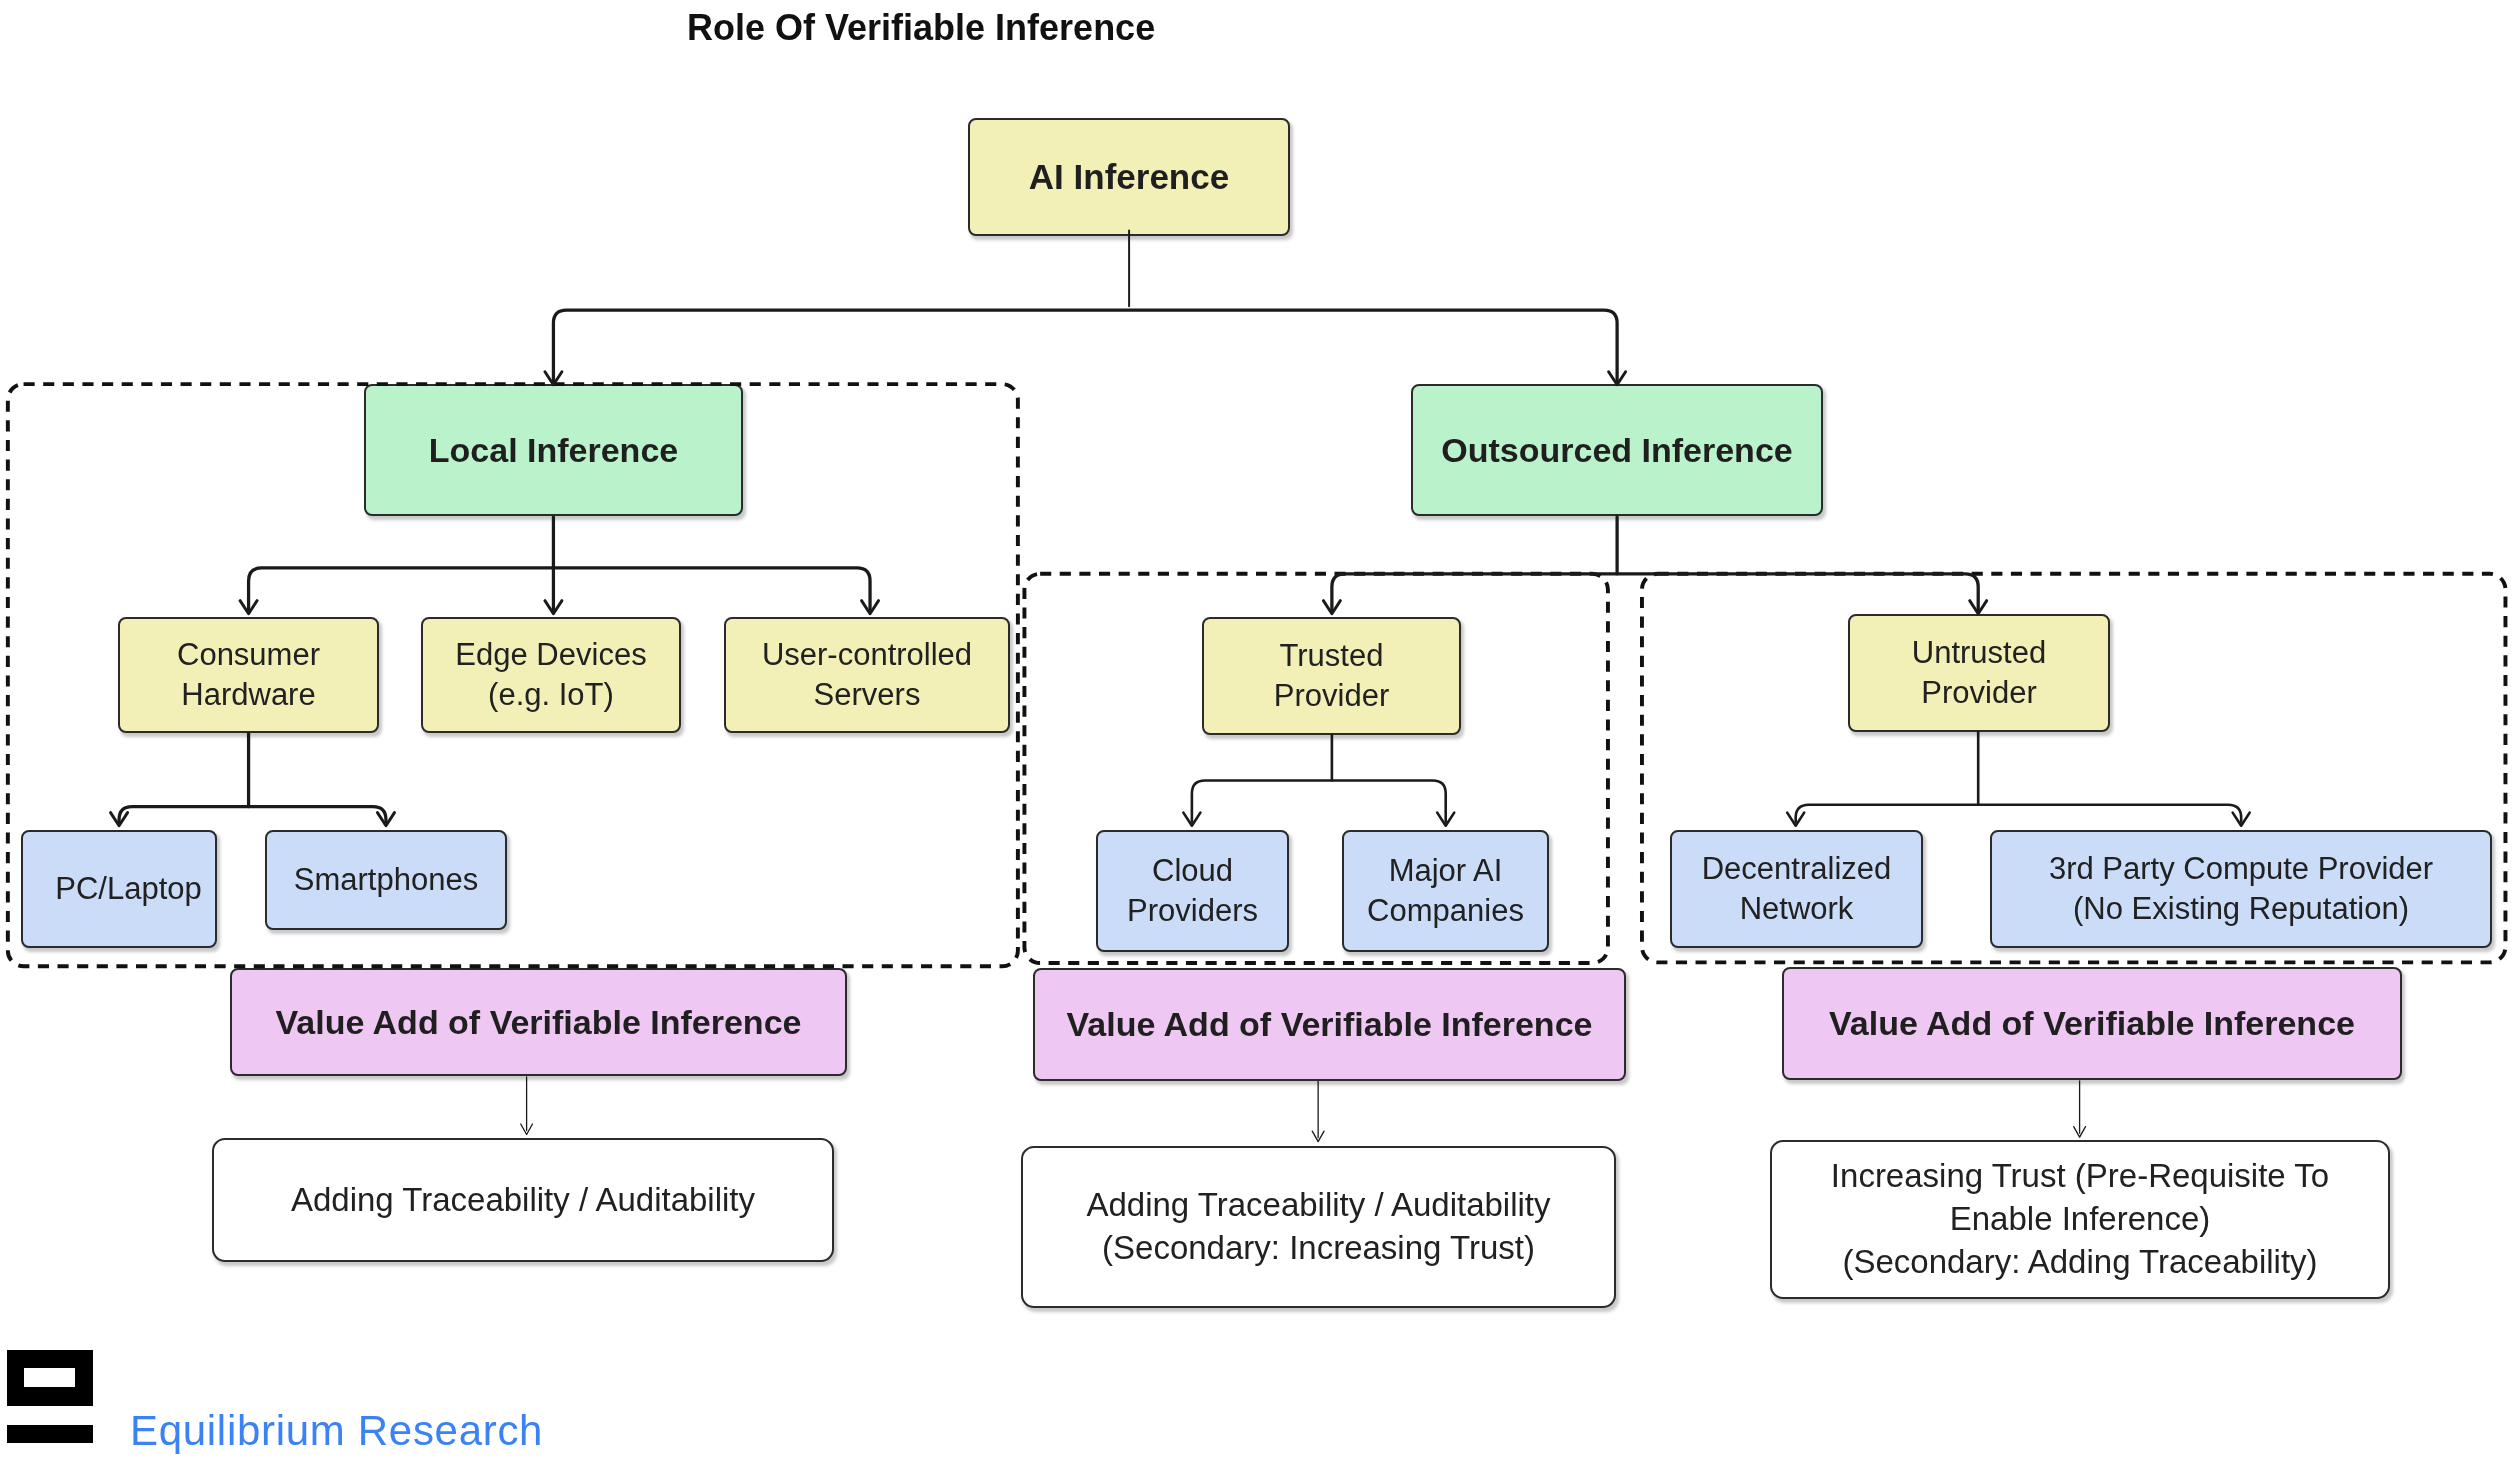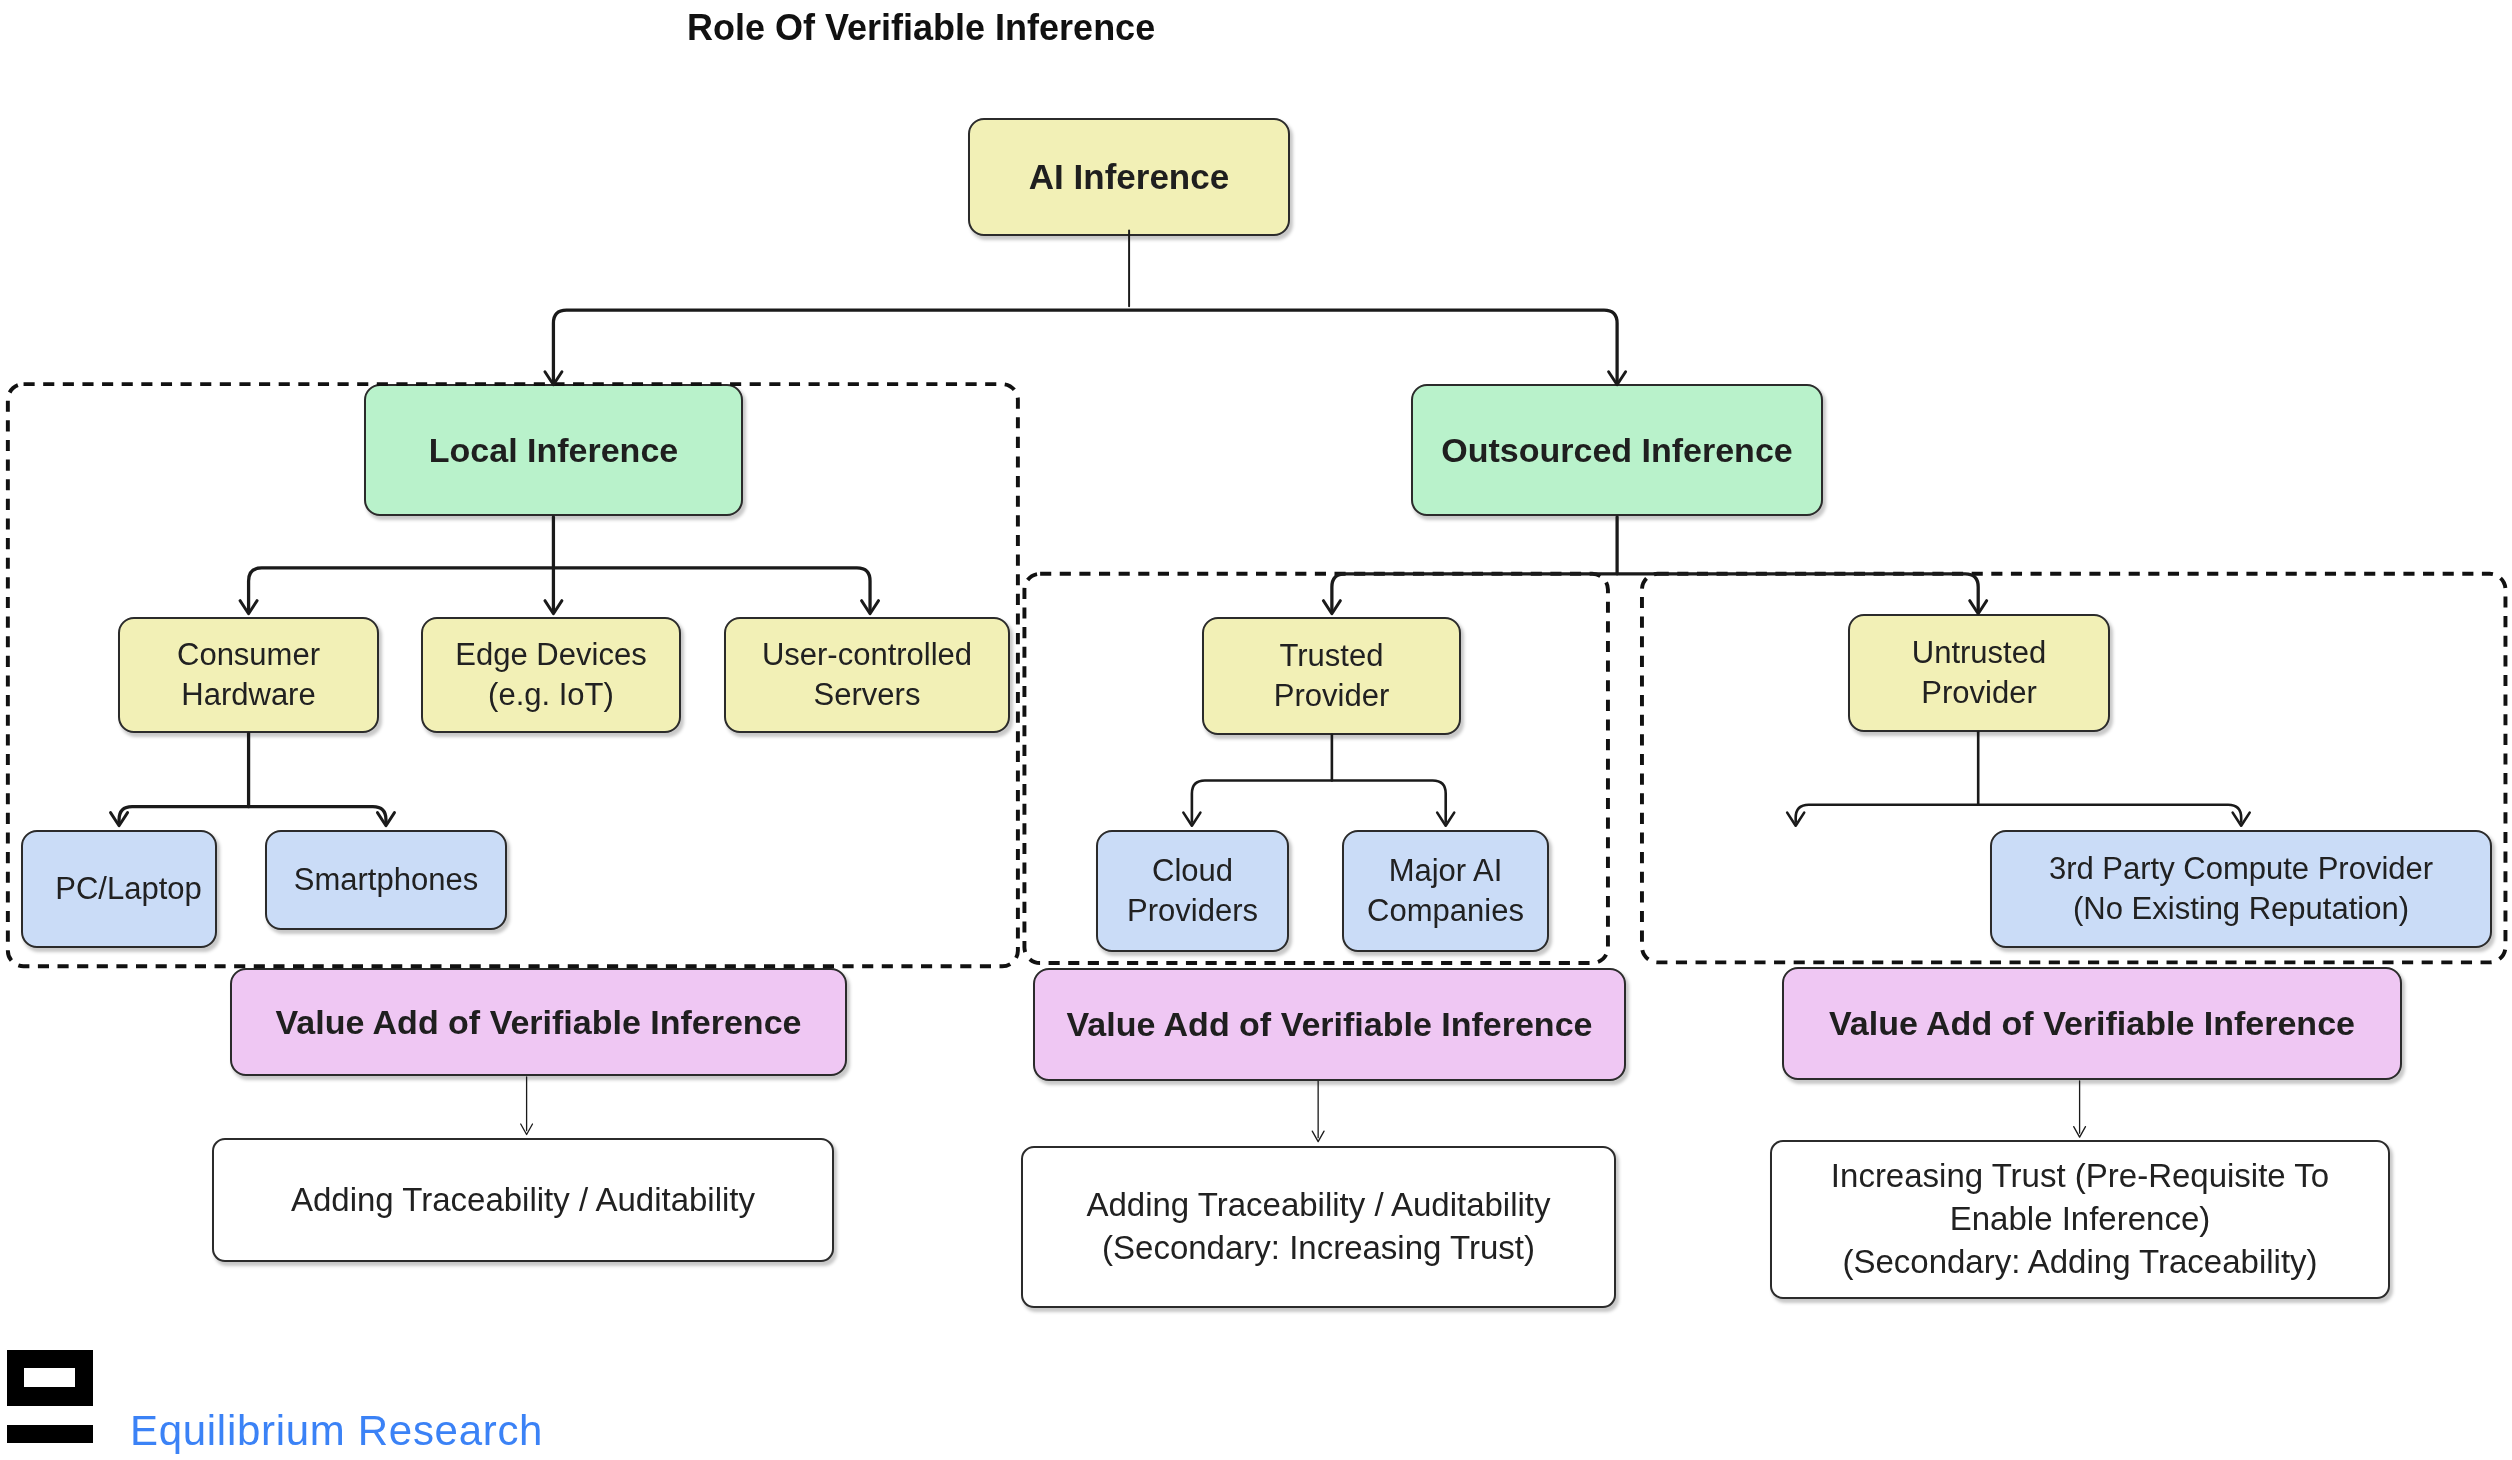--- a/index.html
+++ b/index.html
@@ -26,21 +26,21 @@
     text-align:left;
     font-size:36px;font-weight:700;color:#111;
     letter-spacing:0px;
   }
   .node{
     position:absolute;
     box-sizing:border-box;
     display:flex;align-items:center;justify-content:center;
     text-align:center;
     border:2px solid var(--border);
-    border-radius:16px;
+    border-radius:8px;
     box-shadow:2.6px 3.3px 3.3px rgba(0,0,0,0.22);
     z-index:2;
     font-size:31px;line-height:1.3;
   }
   .node .lbl{white-space:pre-line;}
   .yellow{background:var(--yellow);}
   .green{background:var(--green);}
   .blue{background:var(--blue);}
   .pink{background:var(--pink);margin-left:12px;}
   .whitebox{background:var(--white);border-width:2.6px;border-radius:13px;font-size:33px;}
@@ -174,20 +174,24 @@
   <div class="node blue" style="left:1096px;top:830px;width:193px;height:122px;">
     <span class="lbl">Cloud
 Providers</span>
   </div>
 
   <div class="node blue" style="left:1342px;top:830px;width:207px;height:122px;">
     <span class="lbl">Major AI
 Companies</span>
   </div>
 
+  <div class="node blue" style="left:1670px;top:830px;width:253px;height:118px;">
+    <span class="lbl">Decentralized
+Network</span>
+  </div>
 
   <div class="node blue" style="left:1990px;top:830px;width:502px;height:118px;">
     <span class="lbl">3rd Party Compute Provider
 (No Existing Reputation)</span>
   </div>
 
   <div class="node pink bold" style="left:218px;top:968px;width:617px;height:108px;">
     <span class="lbl">Value Add of Verifiable Inference</span>
   </div>
 

